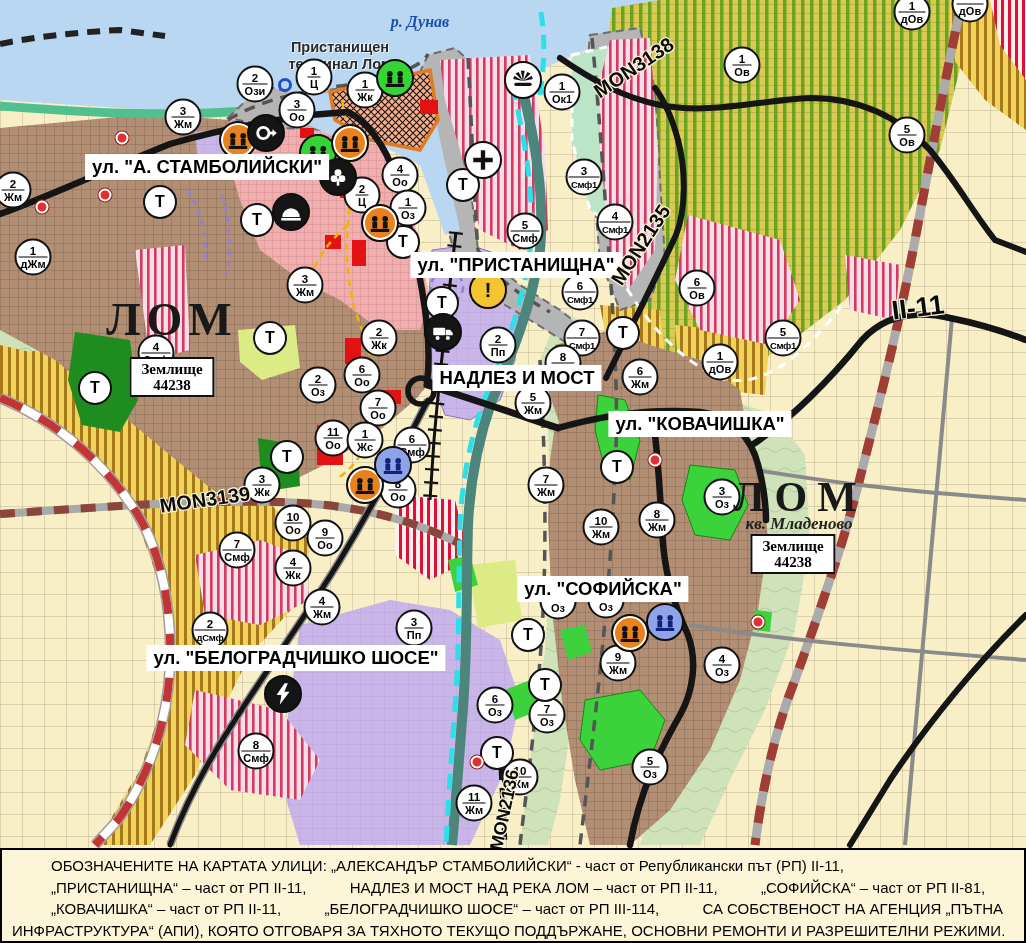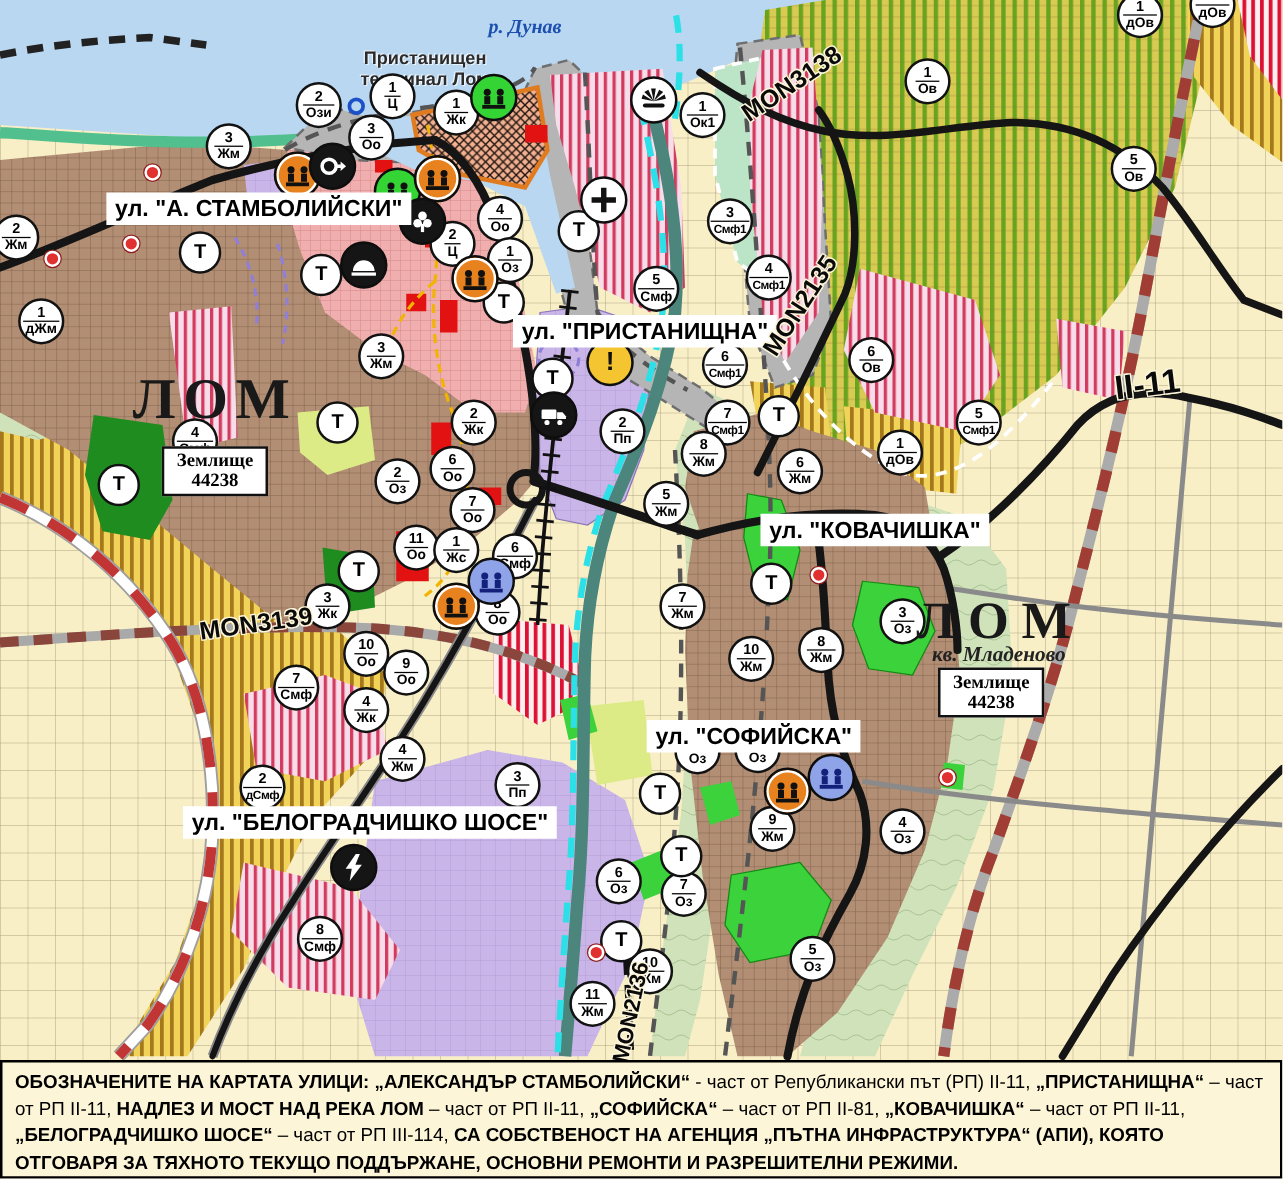--- a/index.html
+++ b/index.html
@@ -35,21 +35,21 @@
   .district-label{font-family:"Liberation Serif",serif;font-weight:bold;font-style:italic;font-size:17px;color:#222;white-space:nowrap;z-index:11;}
   .land-box{background:#fff;border:2px solid #111;font-family:"Liberation Serif",serif;font-weight:bold;
     font-size:15px;line-height:16px;color:#000;text-align:center;padding:2px 10px;white-space:nowrap;z-index:11;}
   .river-label{color:#1c4fae;font-weight:bold;font-style:italic;font-family:"Liberation Serif",serif;font-size:16px;white-space:nowrap;z-index:11;}
   .terminal-label{color:#2b2b2b;font-weight:bold;font-size:14.5px;text-align:center;width:150px;line-height:17px;z-index:11;
     text-shadow:1px 1px 0 rgba(255,255,255,.7),-1px -1px 0 rgba(255,255,255,.7);}
   
   #caption{position:absolute;left:0;top:848px;width:1026px;height:95px;background:#fdf5d7;
     border:2px solid #000;box-sizing:border-box;padding:5px 10px 0 10px;color:#000;
     font-size:15px;line-height:21.5px;z-index:40;}
-  #caption .b{font-weight:bold;}
+  #caption .b{font-weight:normal;margin-left:39px;}
   .mk{z-index:20;}
 </style>
 </head>
 <body>
 
 <div id="stage">
 
 <svg id="basemap" width="1026" height="848" viewBox="0 0 1026 848">
   <defs>
     <pattern id="pGrid" width="22" height="22" patternUnits="userSpaceOnUse">
@@ -628,20 +628,21 @@
       <div class="abs mk icon-marker bg-warn" style="left: 488px; top: 290px;">!</div>
       <div class="abs mk red-dot" style="left: 122px; top: 138px;"></div>
       <div class="abs mk red-dot" style="left: 105px; top: 195px;"></div>
       <div class="abs mk red-dot" style="left: 42px; top: 207px;"></div>
       <div class="abs mk red-dot" style="left: 655px; top: 460px;"></div>
       <div class="abs mk red-dot" style="left: 477px; top: 762px;"></div>
       <div class="abs mk red-dot" style="left: 758px; top: 622px;"></div>
       <div class="abs mk blue-ring" style="left: 285px; top: 85px;"></div>
       <div class="abs mk street-label" style="left: 207px; top: 167px;">ул. "А. СТАМБОЛИЙСКИ"</div>
       <div class="abs mk street-label" style="left: 516px; top: 265px;">ул. "ПРИСТАНИЩНА"</div>
+      <div class="abs mk street-label" style="left: 517px; top: 378px;">НАДЛЕЗ И МОСТ</div>
       <div class="abs mk street-label" style="left: 700px; top: 424px;">ул. "КОВАЧИШКА"</div>
       <div class="abs mk street-label" style="left: 603px; top: 589px;">ул. "СОФИЙСКА"</div>
       <div class="abs mk street-label" style="left: 296px; top: 658px;">ул. "БЕЛОГРАДЧИШКО ШОСЕ"</div>
       <div class="abs mk road-label" style="left: 205px; top: 500px; font-size: 20px; transform: translate(-50%, -50%) rotate(-8deg);">MON3139</div>
       <div class="abs mk road-label" style="left: 634px; top: 68px; font-size: 20px; transform: translate(-50%, -50%) rotate(-34deg);">MON3138</div>
       <div class="abs mk road-label" style="left: 641px; top: 245px; font-size: 20px; transform: translate(-50%, -50%) rotate(-57deg);">MON2135</div>
       <div class="abs mk road-label" style="left: 918px; top: 308px; font-size: 27px; transform: translate(-50%, -50%) rotate(-7deg);">II-11</div>
       <div class="abs mk road-label" style="left: 505px; top: 810px; font-size: 18px; transform: translate(-50%, -50%) rotate(-78deg);">MON2136</div>
       <div class="abs mk city-label" style="left: 172px; top: 319px; font-size: 46px; letter-spacing: 6px;">ЛОМ</div>
       <div class="abs mk city-label" style="left: 800px; top: 497px; font-size: 42px; letter-spacing: 10px;">ЛОМ</div>

